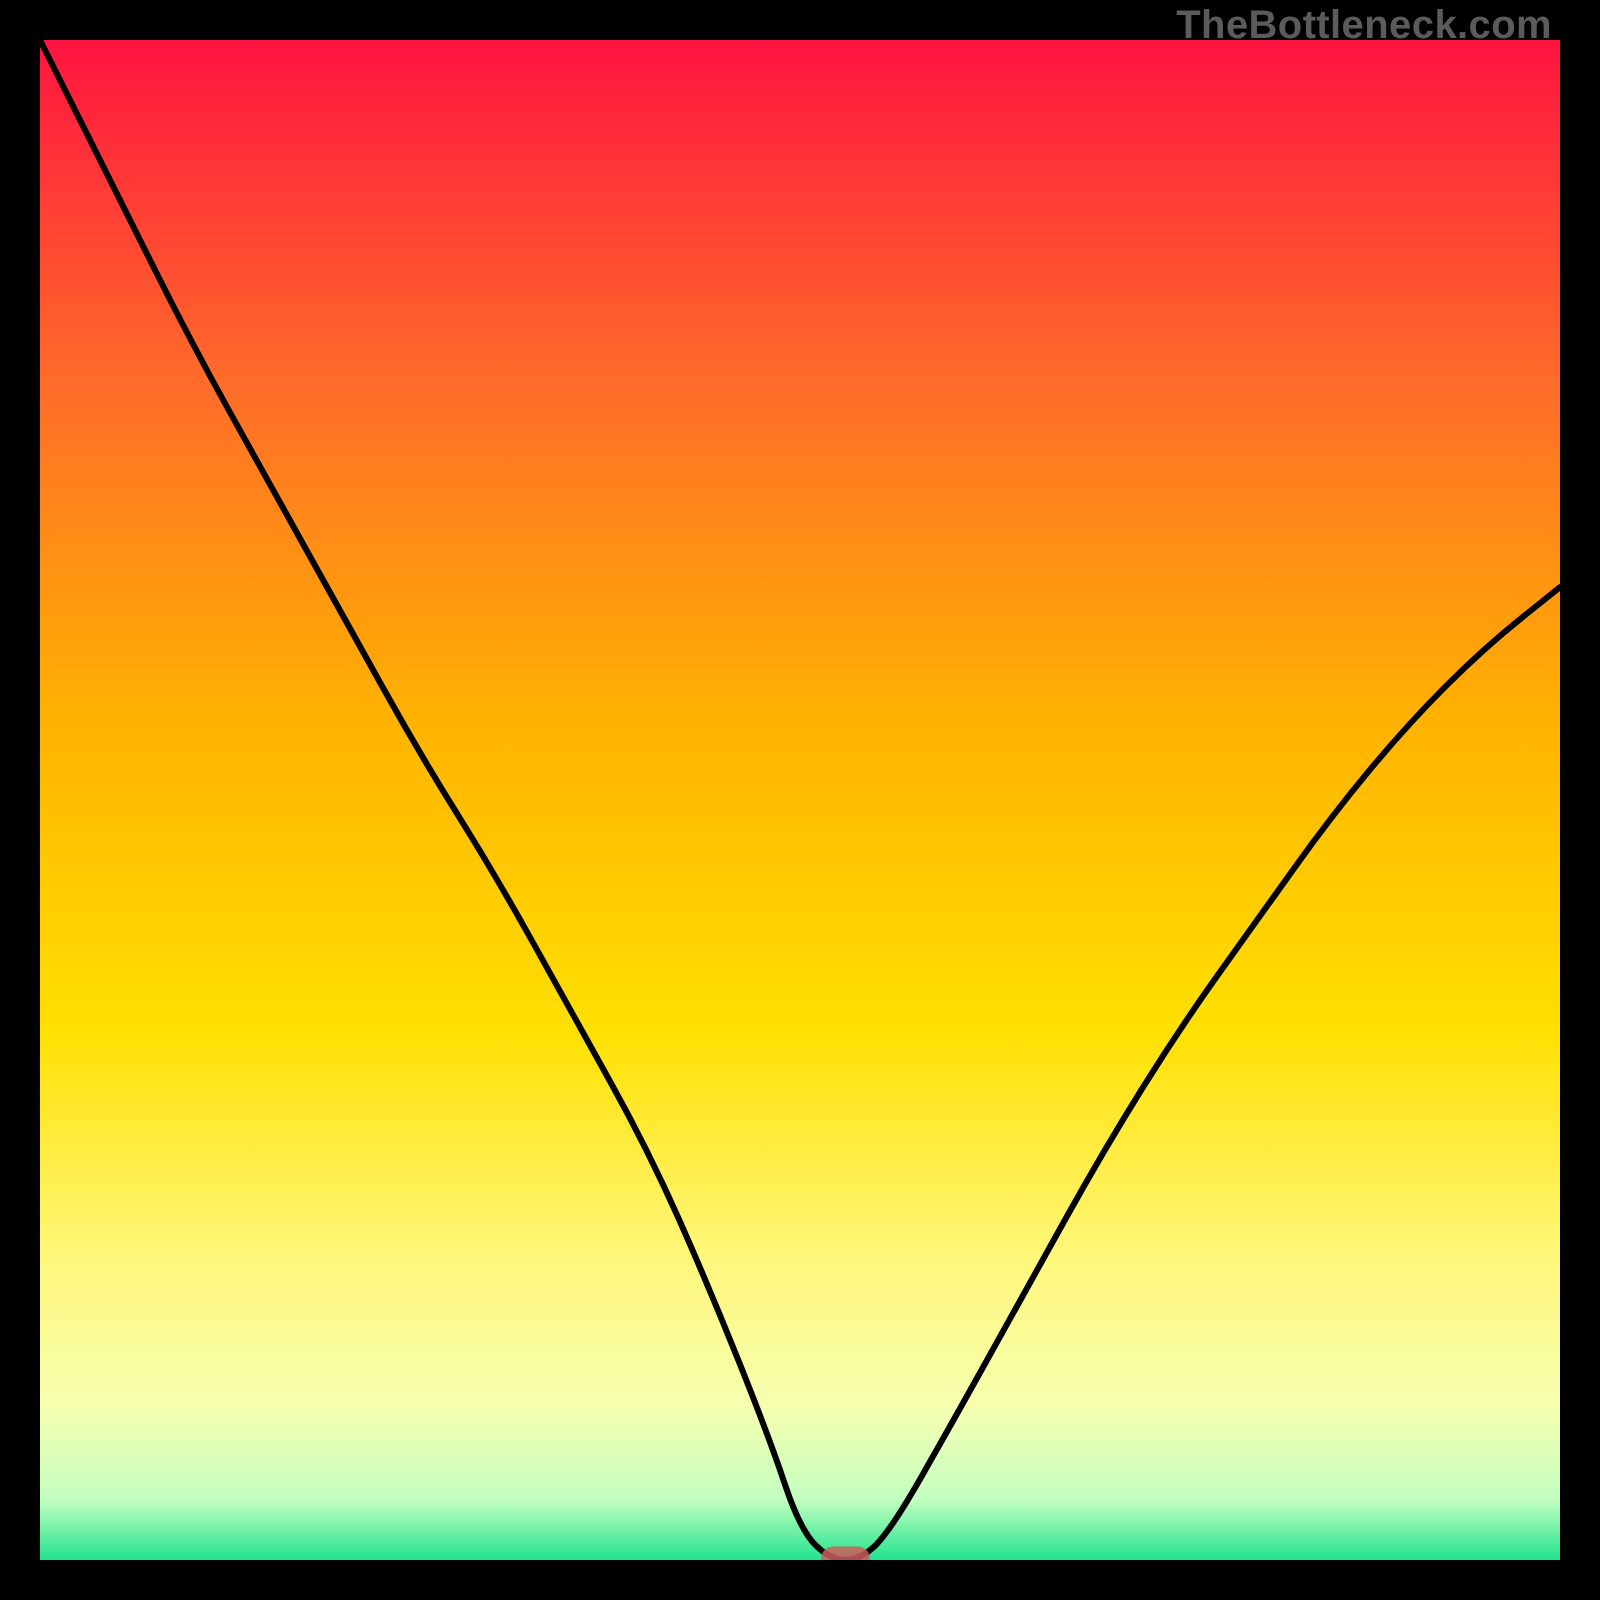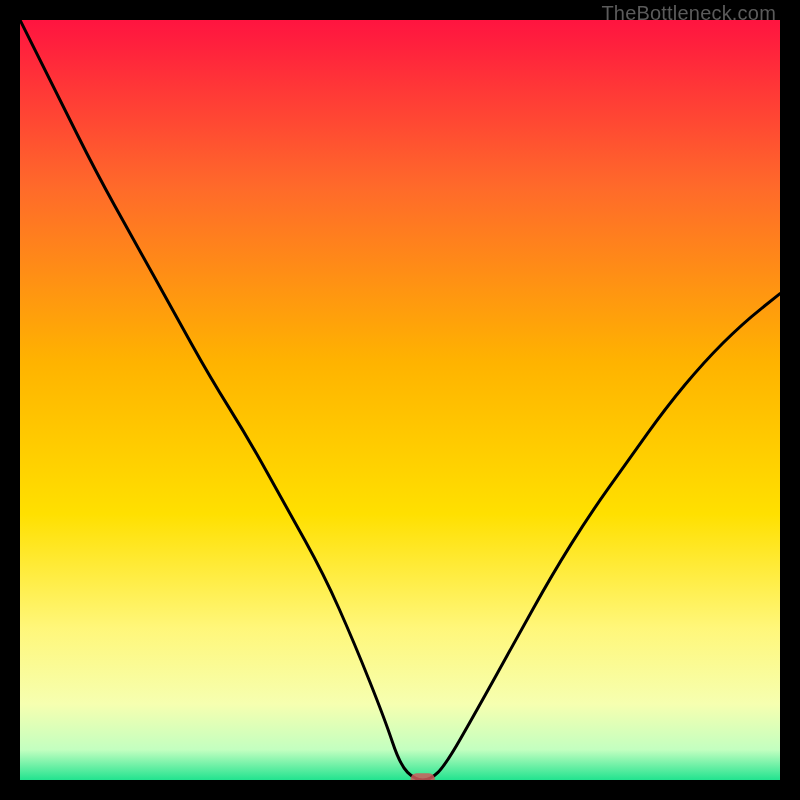--- a/index.html
+++ b/index.html
@@ -32,21 +32,21 @@
     top: 0;
     width: 760px;
     height: 760px;
   }
   .watermark {
     position: absolute;
     top: 2px;
     right: 24px;
     color: #5b5b5b;
     font-size: 20px;
-    font-weight: 400;
+    font-weight: 700;
     letter-spacing: 0.2px;
     user-select: none;
   }
   svg {
     display: block;
   }
   .marker-pill {
     fill: #cd5c5c;
     fill-opacity: 0.85;
   }

